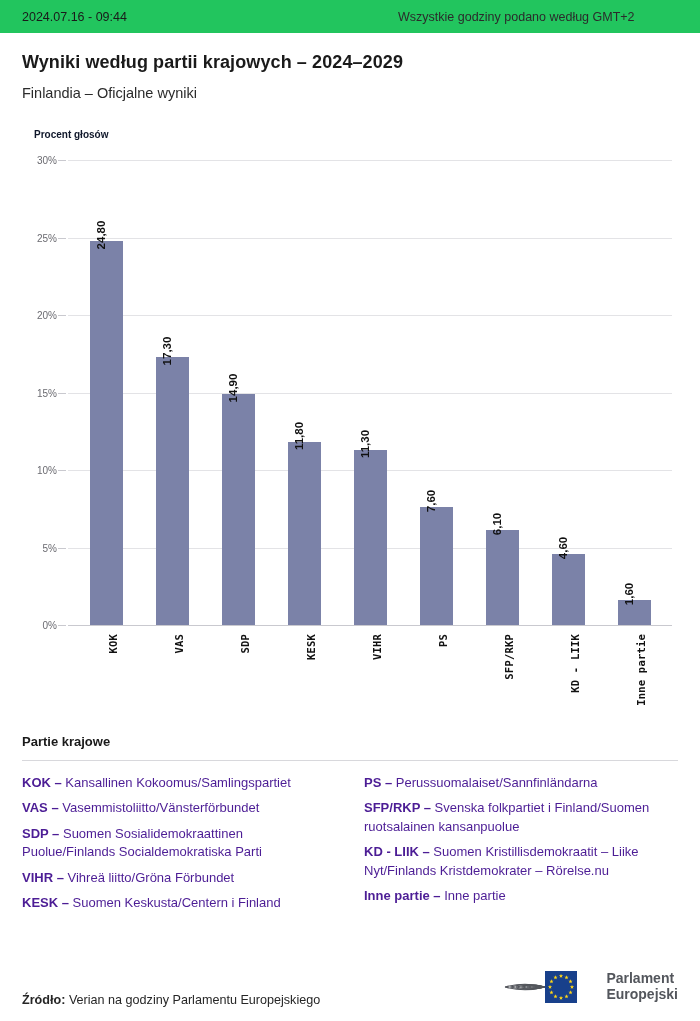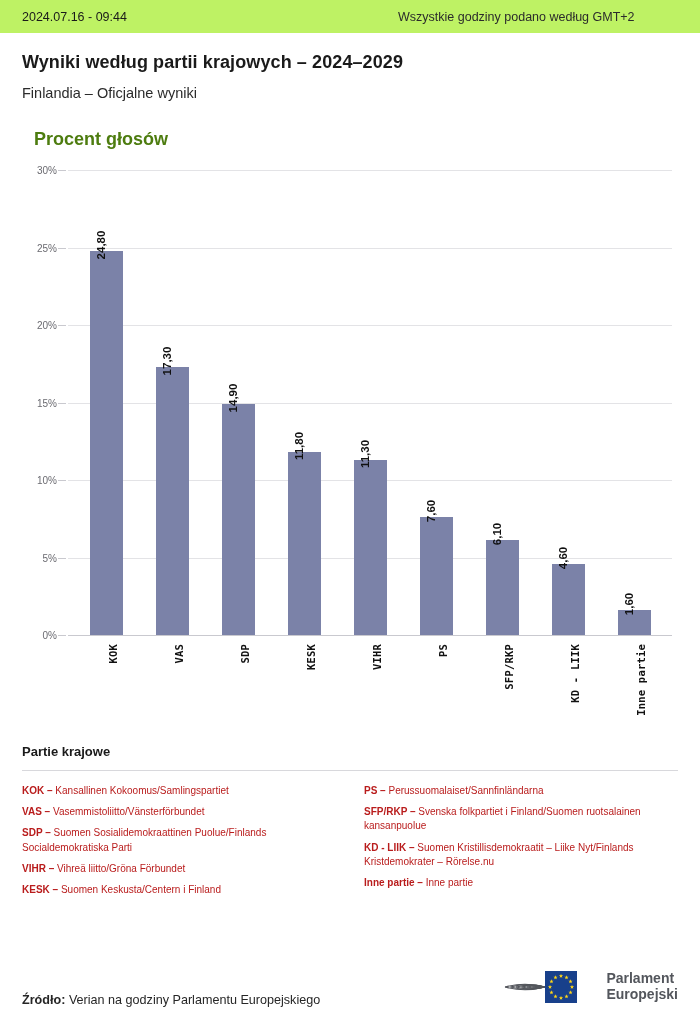--- a/index.html
+++ b/index.html
@@ -7,40 +7,40 @@
     width: 700px; height: 1021px;
     background: #ffffff;
     font-family: "Liberation Sans", sans-serif;
     color: #1a1a1a;
     overflow: hidden;
   }
 
   
   .topbar {
     height: 33px;
-    background: #bef264;
+    background: #22c55e;
     display: flex;
     align-items: center;
     padding: 0 22px;
     font-size: 12.5px;
   }
   .topbar-tz {
     position: absolute; left: 398px;
     font-size: 12.5px; color: #2b2b2b; font-weight: 400;
   }
 
   
   .titles { padding: 19px 22px 0 22px; }
   .title-main { font-size: 18px; font-weight: bold; letter-spacing: .1px; }
   .title-sub  { font-size: 14.5px; font-weight: 400; color: #2b2b2b; margin-top: 12px; }
 
   
   .axis-title {
     margin: 28px 0 0 34px;
-    font-size: 18px; font-weight: bold; color: #4d7c0f;
+    font-size: 10px; font-weight: bold; color: #0f172a;
   }
 
   .chart-wrap { position: relative; margin-top: 20px; height: 560px; }
 
   .plot {
     position: absolute;
     left: 68px; top: 0; width: 604px; height: 465px;
   }
   .gridline {
     position: absolute; left: 0; width: 100%;
@@ -86,21 +86,21 @@
   .legend { padding: 0 22px; margin-top: 14px; }
   .legend-title { font-size: 13px; font-weight: bold; }
   .legend-rule {
     height: 1px; background: #d8d8dc; margin-top: 11px;
   }
   .legend-cols {
     display: flex; gap: 28px; margin-top: 13px;
   }
   .legend-col { width: 318px; }
   .legend-item {
-    font-size: 10px; line-height: 1.42; color: #b91c1c;
+    font-size: 13px; line-height: 1.42; color: #4c1d95;
     margin-bottom: 7px;
   }
   .legend-item b { font-weight: bold; }
 
   
   .footer {
     position: absolute; left: 0; bottom: 0; width: 700px;
     padding: 0 22px 14px 22px;
     display: flex; align-items: flex-end; justify-content: space-between;
   }

